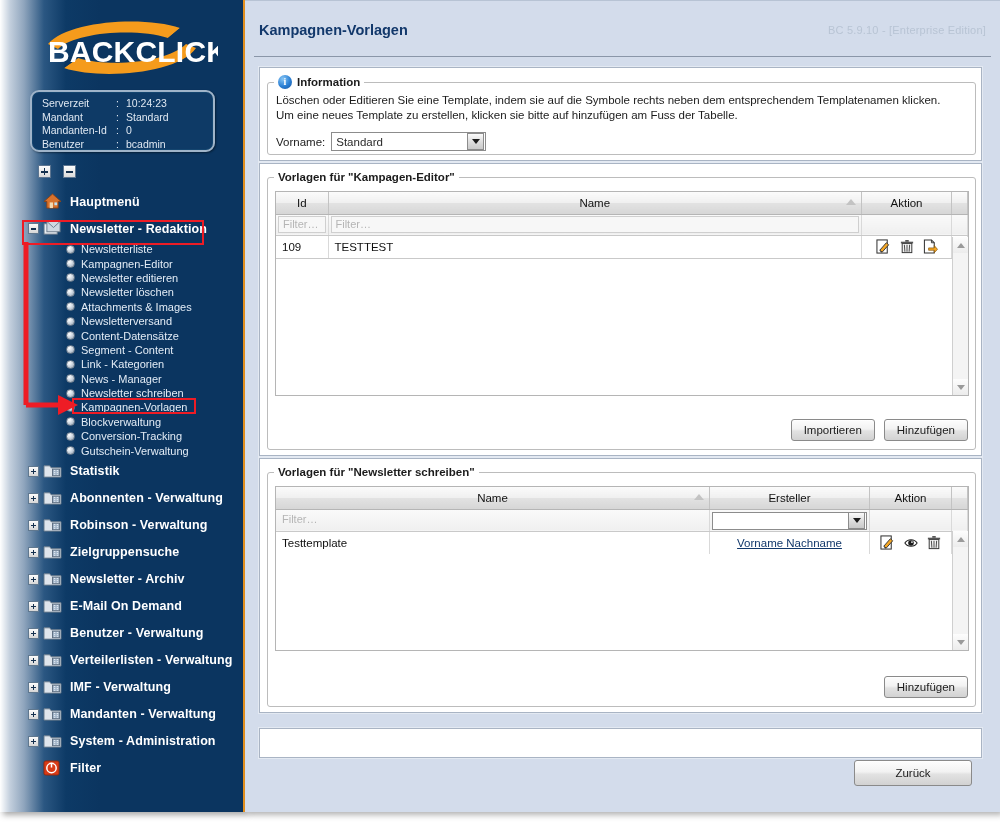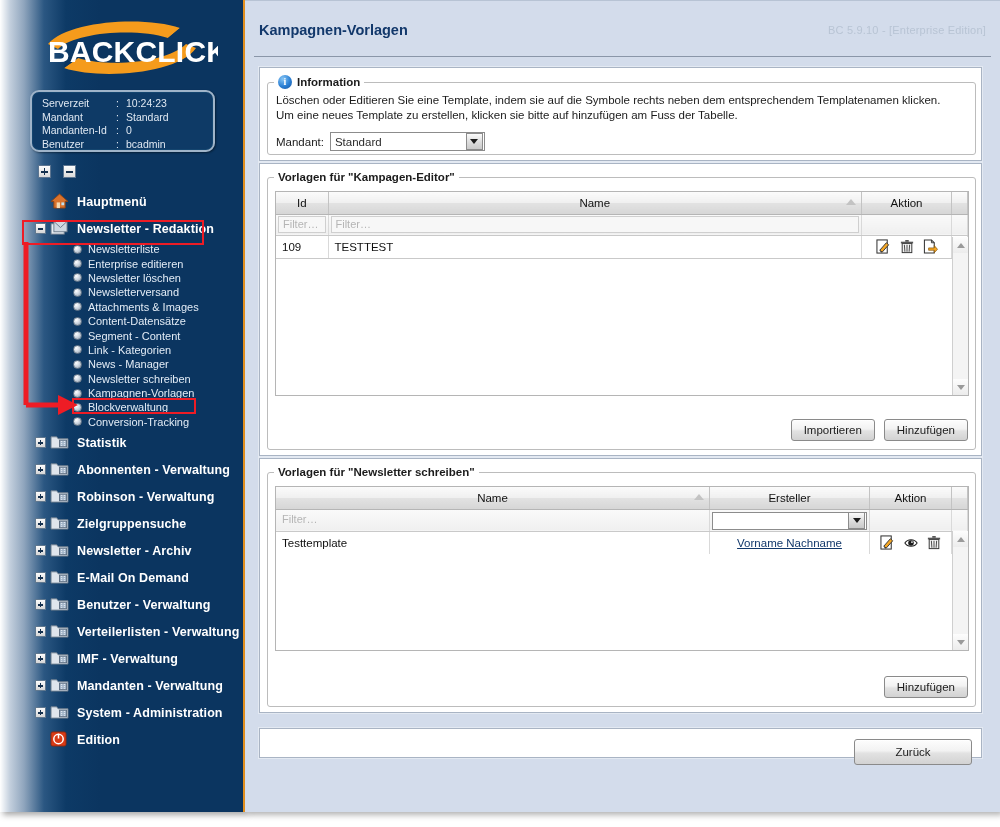--- a/index.html
+++ b/index.html
@@ -63,21 +63,21 @@
     border: 1px solid #5d7590;
     position: relative;
     cursor: pointer;
   }
   .pmbtn::before, .pmbtn::after {
     content: ""; position: absolute; background: #15314f;
   }
   .pmbtn::before { left: 2px; top: 5px; width: 7px; height: 1.5px; }
   .pmbtn.plus::after { left: 4.75px; top: 2.25px; width: 1.5px; height: 7px; }
 
-  .menu { position: absolute; left: 11px; top: 188px; width: 243px; }
+  .menu { position: absolute; left: 4px; top: 188px; width: 243px; }
   .m-top {
     display: flex; align-items: center;
     height: 27px; padding-left: 24px;
     color: #ffffff; font-size: 12.5px; font-weight: bold;
     letter-spacing: .1px; cursor: pointer;
     white-space: nowrap;
   }
   .m-top .tog {
     width: 11px; height: 11px; flex: 0 0 11px; margin-right: 4px;
     background: linear-gradient(to bottom,#fcfcfc,#d6d6d6);
@@ -280,20 +280,21 @@
   
   .btn {
     display: inline-flex; align-items: center; justify-content: center;
     height: 22px; min-width: 84px; padding: 0 12px;
     border: 1px solid #8a8a8a;
     border-radius: 3px;
     background: linear-gradient(to bottom,#fdfdfd 0%,#f2f2f2 45%,#e2e2e2 55%,#d2d2d2 100%);
     font-size: 11.5px; color: #1b1b1b;
     cursor: pointer;
     box-shadow: 0 1px 0 rgba(255,255,255,.7) inset;
+    margin-top: 21px;
   }
 </style>
 </head>
 <body>
 
 <div id="root">
 
   <div id="sidebar">
 
     <div id="logo-wrap">
@@ -352,36 +353,40 @@
               <path d="M4 1.5 L11 8 L18 1.5" fill="none" stroke="#6b7b8c"></path>
             </svg></span>
           <span>Newsletter - Redaktion</span>
         </div>
         <div class="m-sub">
           <span class="dot"></span>
           <span>Newsletterliste</span>
         </div>
         <div class="m-sub">
           <span class="dot"></span>
-          <span>Enterprise editieren</span>
+          <span>Kampagnen-Editor</span>
+        </div>
+        <div class="m-sub">
+          <span class="dot"></span>
+          <span>Newsletter editieren</span>
         </div>
         <div class="m-sub">
           <span class="dot"></span>
           <span>Newsletter löschen</span>
         </div>
         <div class="m-sub">
           <span class="dot"></span>
+          <span>Attachments &amp; Images</span>
+        </div>
+        <div class="m-sub">
+          <span class="dot"></span>
           <span>Newsletterversand</span>
         </div>
         <div class="m-sub">
           <span class="dot"></span>
-          <span>Attachments &amp; Images</span>
-        </div>
-        <div class="m-sub">
-          <span class="dot"></span>
           <span>Content-Datensätze</span>
         </div>
         <div class="m-sub">
           <span class="dot"></span>
           <span>Segment - Content</span>
         </div>
         <div class="m-sub">
           <span class="dot"></span>
           <span>Link - Kategorien</span>
         </div>
@@ -397,20 +402,24 @@
           <span class="dot"></span>
           <span>Kampagnen-Vorlagen</span>
         </div>
         <div class="m-sub">
           <span class="dot"></span>
           <span>Blockverwaltung</span>
         </div>
         <div class="m-sub">
           <span class="dot"></span>
           <span>Conversion-Tracking</span>
+        </div>
+        <div class="m-sub">
+          <span class="dot"></span>
+          <span>Gutschein-Verwaltung</span>
         </div>
         <div class="m-top">
           <span class="tog plus"></span>
           <span class="ic"><svg width="19" height="16" viewBox="0 0 20 17">
               <path d="M1 3 L7 3 L8.5 5 L19 5 L19 15 L1 15 Z" fill="#dfe5ec" stroke="#6c7c8d"></path>
               <rect x="10" y="6.5" width="7.5" height="7" fill="#9fb2c6" stroke="#5d6e80"></rect>
               <path d="M11.5 8 h1.5 M14.5 8 h1.5 M11.5 10 h1.5 M14.5 10 h1.5 M11.5 12 h1.5 M14.5 12 h1.5" stroke="#e8eef5" stroke-width="1"></path>
             </svg></span>
           <span>Statistik</span>
         </div>
@@ -504,21 +513,21 @@
             </svg></span>
           <span>System - Administration</span>
         </div>
         <div class="m-top">
           <span class="tog none"></span>
           <span class="ic"><svg width="17" height="16" viewBox="0 0 18 17">
               <rect x="1" y="1" width="16" height="15" rx="2" fill="#d93a16" stroke="#8c2a10"></rect>
               <circle cx="9" cy="8.5" r="5" fill="none" stroke="#ffffff" stroke-width="1.6"></circle>
               <rect x="8.2" y="3" width="1.6" height="5" fill="#ffffff"></rect>
             </svg></span>
-          <span>Edition</span>
+          <span>Filter</span>
         </div>
       </div>
   </div>
 
   <div class="annot" id="annot-top" style="left:22px; top:220px; width:182px; height:25px;"></div>
   <div class="annot" id="annot-sub" style="left:72px; top:398px; width:124px; height:16px;"></div>
   <svg id="annot-arrow" style="left:20px; top:240px;" width="60" height="175" viewBox="0 0 60 175">
     <path d="M6 2 L6 165" stroke="#ee1c25" stroke-width="5" fill="none"></path>
     <path d="M6 165 L40 165" stroke="#ee1c25" stroke-width="5" fill="none"></path>
     <path d="M38 155 L58 165 L38 175 Z" fill="#ee1c25"></path>
@@ -533,21 +542,21 @@
     <div class="panel" style="left:14px; top:66px; width:723px; height:94px;">
       <fieldset class="fs" style="left:7px; top:7px; width:709px; height:80px;">
         <legend>
           <span class="info-i">i</span>
           <span>Information</span>
         </legend>
         <div style="padding:4px 8px 0 8px;">
           <div class="info-line">Löschen oder Editieren Sie eine Template, indem sie auf die Symbole rechts neben dem entsprechendem Templatenamen klicken.</div>
           <div class="info-line">Um eine neues Template zu erstellen, klicken sie bitte auf hinzufügen am Fuss der Tabelle.</div>
           <div class="field-row" style="margin-top:9px;">
-            <span>Mandant:</span>
+            <span>Vorname:</span>
             <div class="sel" style="width:155px;">
               <span class="lbl">Standard</span>
               <span class="arrowbox">
                   <span class="tri-down"></span>
                 </span>
             </div>
           </div>
         </div>
       </fieldset>
     </div>

